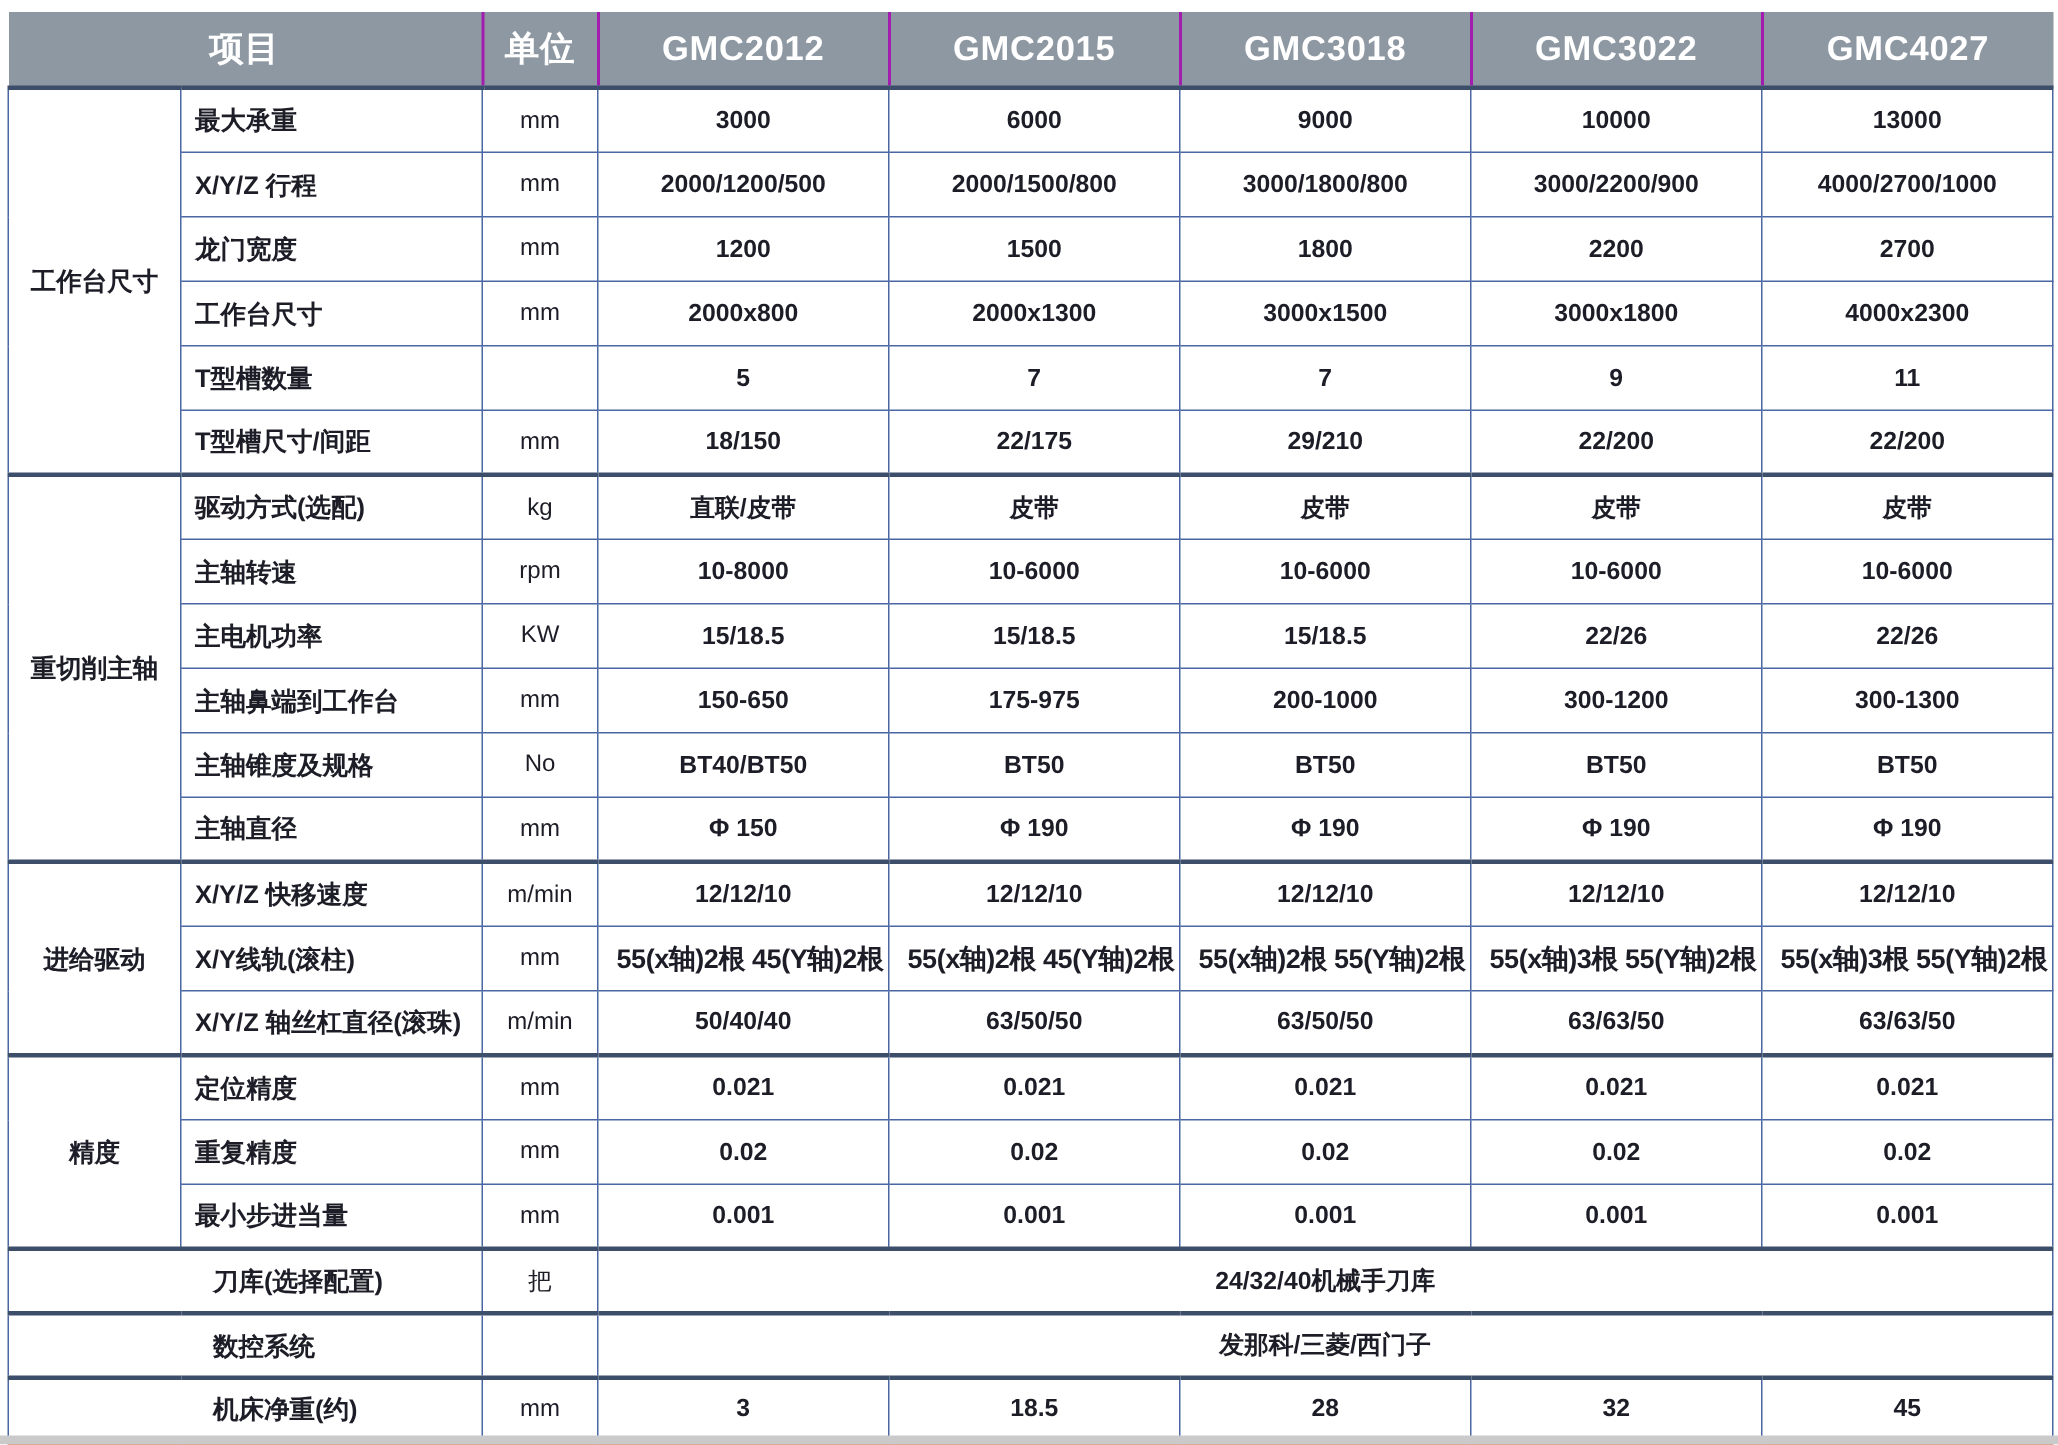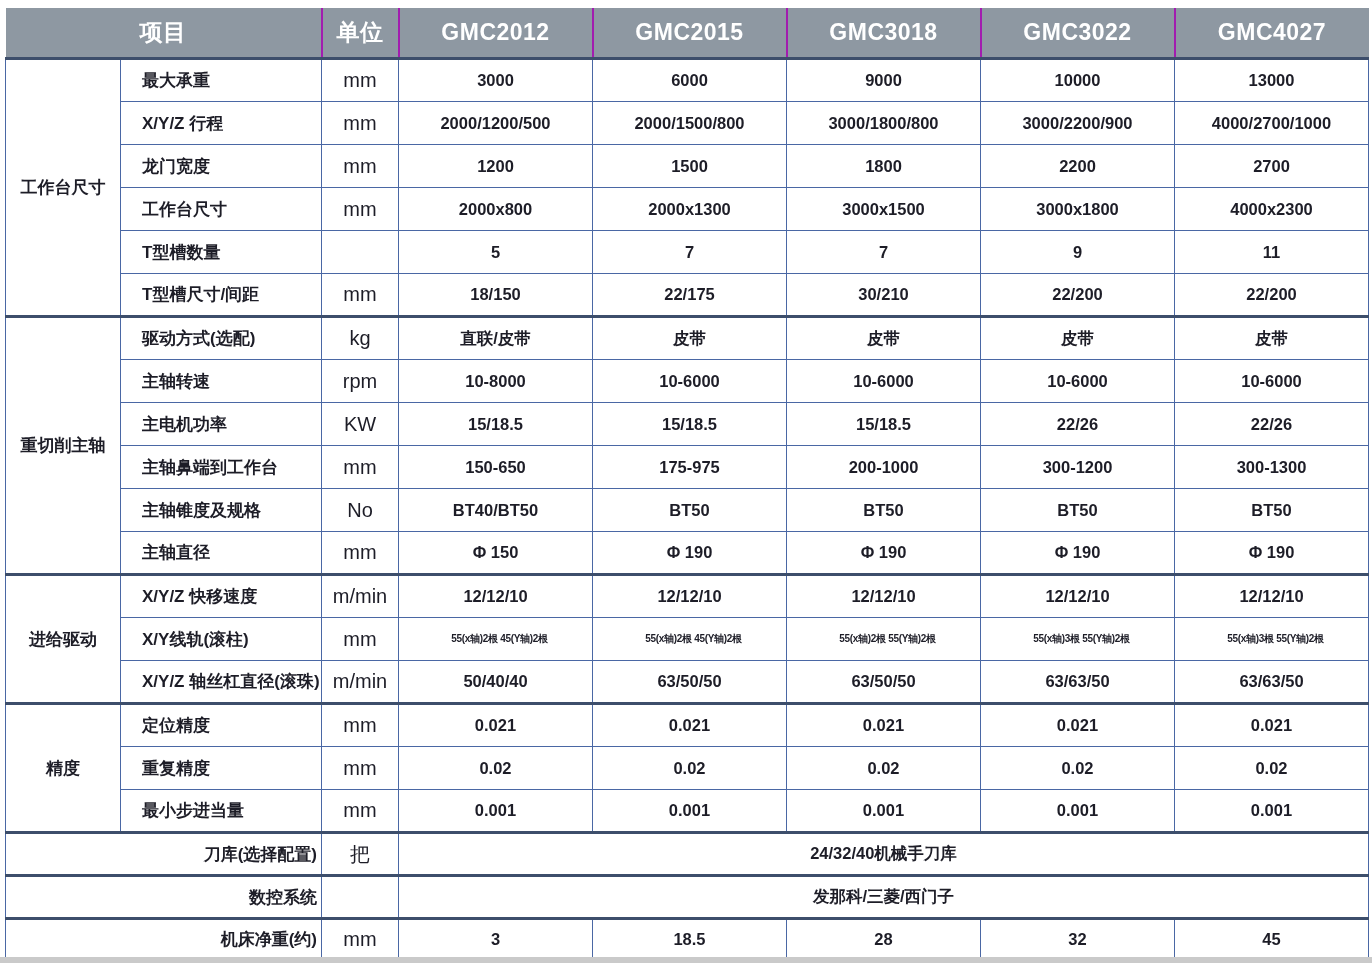--- a/index.html
+++ b/index.html
@@ -50,33 +50,32 @@
     white-space: nowrap;
     box-sizing: border-box;
   }
   tbody th.group-cell {
     font-size: 17px;
     font-weight: 700;
     background: #ffffff;
   }
   tbody td.item {
     text-align: left;
-    padding-left: 21px;
+    padding-left: 9px;
     font-weight: 700;
     font-size: 17px;
   }
   tbody td.item.indent {
     padding-left: 136px;
-    text-align: right;
   }
   tbody td.unit {
     font-weight: 500;
-    font-size: 20px;
-  }
-  tbody td.value.small { font-size: 10px; letter-spacing: -0.3px; padding-left: 12px; }
+    font-size: 16px;
+  }
+  tbody td.value.small { font-size: 18px; letter-spacing: -0.3px; padding-left: 12px; }
   
   tr.group-start > td, tr.group-start > th {
     border-top: 3px solid #3d4e6b;
   }
   tbody tr:last-child > td, tbody tr:last-child > th {
     border-bottom: 4px solid #c2410c;
   }
   .bottom-strip {
     position: absolute;
     left: 0;
@@ -157,21 +156,21 @@
           <td class="value">7</td>
           <td class="value">7</td>
           <td class="value">9</td>
           <td class="value">11</td>
         </tr>
         <tr>
           <td class="item">T型槽尺寸/间距</td>
           <td class="unit">mm</td>
           <td class="value">18/150</td>
           <td class="value">22/175</td>
-          <td class="value">30/210</td>
+          <td class="value">29/210</td>
           <td class="value">22/200</td>
           <td class="value">22/200</td>
         </tr>
         <tr class="group-start">
           <th class="group-cell" rowspan="6">重切削主轴</th>
           <td class="item">驱动方式(选配)</td>
           <td class="unit">kg</td>
           <td class="value">直联/皮带</td>
           <td class="value">皮带</td>
           <td class="value">皮带</td>

